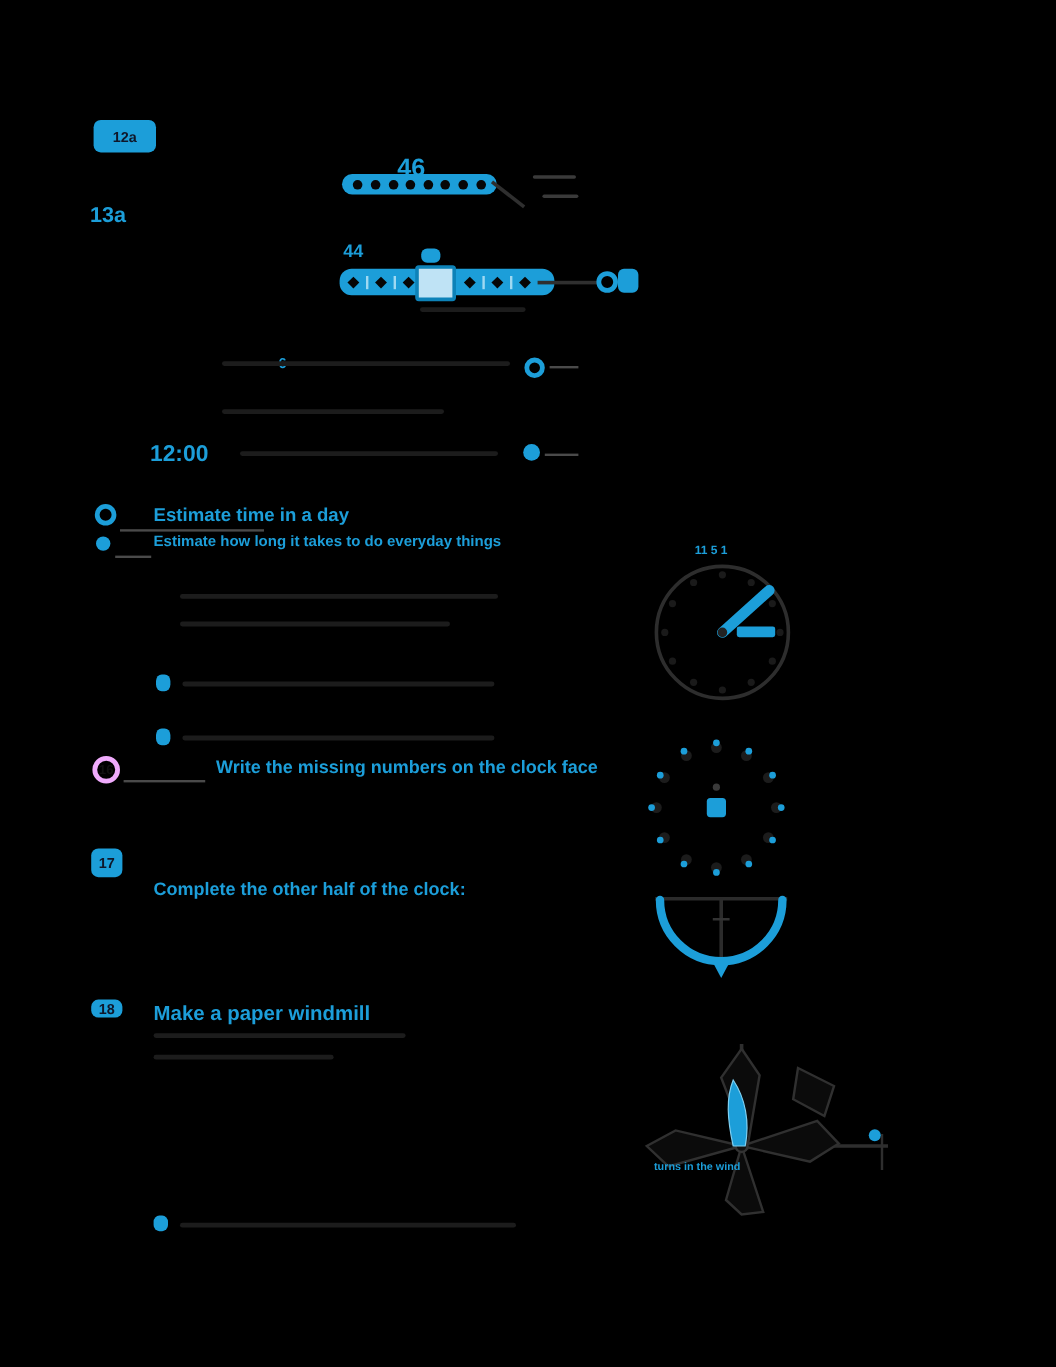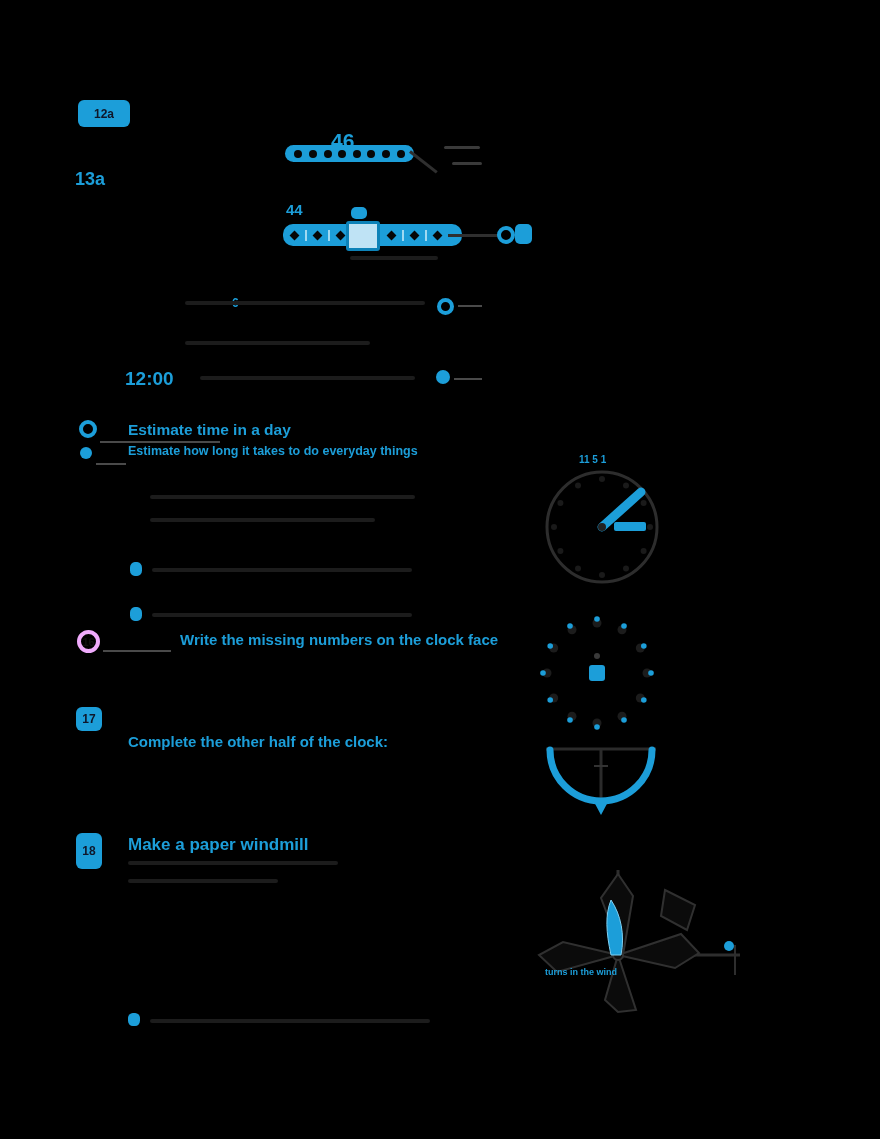--- a/index.html
+++ b/index.html
@@ -167,21 +167,21 @@
   <div class="abs blue bold" style="left:128px;top:710px;font-size:15px;margin-top:23px;">Complete the other half of the clock:</div>
 
   <svg class="abs" style="left:542px;top:736px;" width="118" height="88" viewBox="0 0 118 88">
     <line x1="4" y1="13" x2="114" y2="13" stroke="#2b2b2b" stroke-width="3"></line>
     <line x1="59" y1="13" x2="59" y2="64" stroke="#2b2b2b" stroke-width="3"></line>
     <line x1="52" y1="30" x2="66" y2="30" stroke="#333" stroke-width="2"></line>
     <path d="M 8 14 A 51 51 0 0 0 110 14" fill="none" stroke="#1c9ed9" stroke-width="7" stroke-linecap="round"></path>
     <polygon points="51,64 67,64 59,79" fill="#1c9ed9"></polygon>
   </svg>
 
-  <div class="abs badge-fill" style="left:76px;top:833px;width:26px;height:36px;">
+  <div class="abs badge-fill" style="left:76px;top:833px;width:26px;height:15px;">
     <span>18</span>
   </div>
   <div class="abs blue bold" style="left:128px;top:835px;font-size:17px;">Make a paper windmill</div>
   <div class="abs ghost" style="left:128px;top:861px;width:210px;"></div>
   <div class="abs ghost" style="left:128px;top:879px;width:150px;"></div>
 
   <svg class="abs" style="left:535px;top:860px;" width="215" height="160" viewBox="0 0 215 160">
     <line x1="83" y1="10" x2="83" y2="152" stroke="#2e2e2e" stroke-width="3"></line>
     <line x1="5" y1="95" x2="205" y2="95" stroke="#2e2e2e" stroke-width="3"></line>
     <line x1="200" y1="85" x2="200" y2="115" stroke="#2e2e2e" stroke-width="2"></line>

